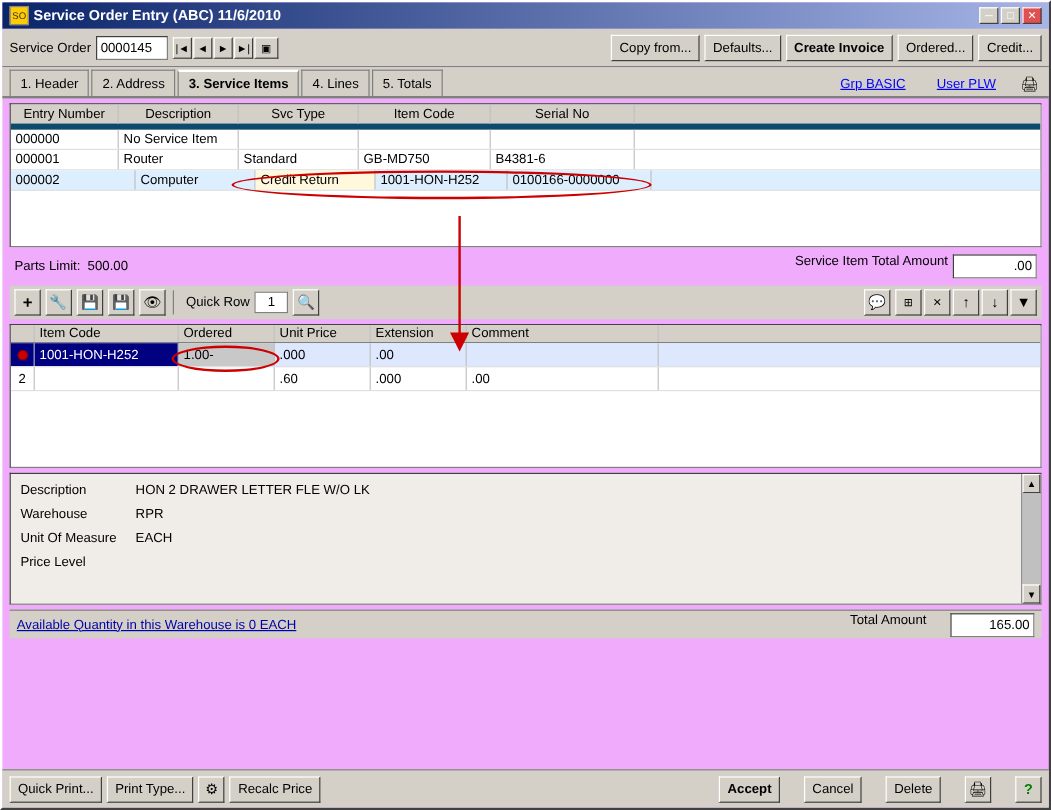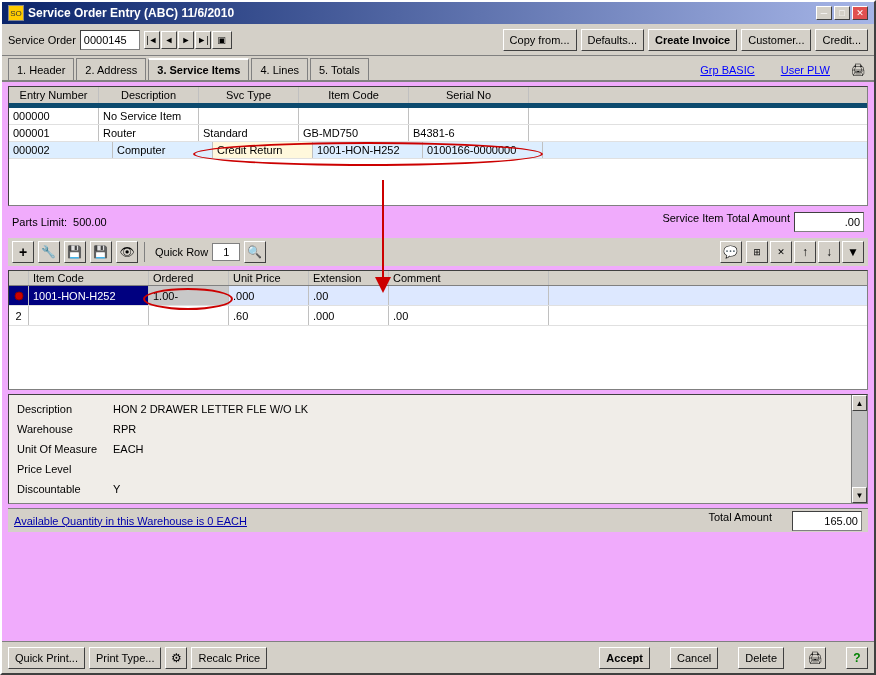--- a/index.html
+++ b/index.html
@@ -99,21 +99,21 @@
       <div class="nav-btn">◄</div>
       <div class="nav-btn">►</div>
       <div class="nav-btn">►|</div>
       <div class="nav-btn" style="width:20px;">▣</div>
     </div>
     <div class="spacer"></div>
     <div class="toolbar-right">
       <button class="toolbar-btn">Copy from...</button>
       <button class="toolbar-btn">Defaults...</button>
       <button class="toolbar-btn" style="font-weight:bold;">Create Invoice</button>
-      <button class="toolbar-btn">Customer...</button>
+      <button class="toolbar-btn">Ordered...</button>
       <button class="toolbar-btn">Credit...</button>
     </div>
   </div>
 
   <div class="tabs" style="border-bottom: 2px solid #808080;">
     <div class="tab">
       <span>1. Header</span>
     </div>
     <div class="tab">
       <span>2. Address</span>
@@ -258,24 +258,20 @@
           <span class="detail-value">RPR</span>
         </div>
         <div class="detail-row">
           <span class="detail-label">Unit Of Measure</span>
           <span class="detail-value">EACH</span>
         </div>
         <div class="detail-row">
           <span class="detail-label">Price Level</span>
           <span class="detail-value"></span>
         </div>
-        <div class="detail-row">
-          <span class="detail-label">Discountable</span>
-          <span class="detail-value">Y</span>
-        </div>
       </div>
       <div class="detail-scroll">
         <div class="scroll-btn">▲</div>
         <div class="scroll-track"></div>
         <div class="scroll-btn">▼</div>
       </div>
     </div>
 
     <div class="status-bar">
       <span class="status-text">Available Quantity in this Warehouse is 0 EACH</span>

